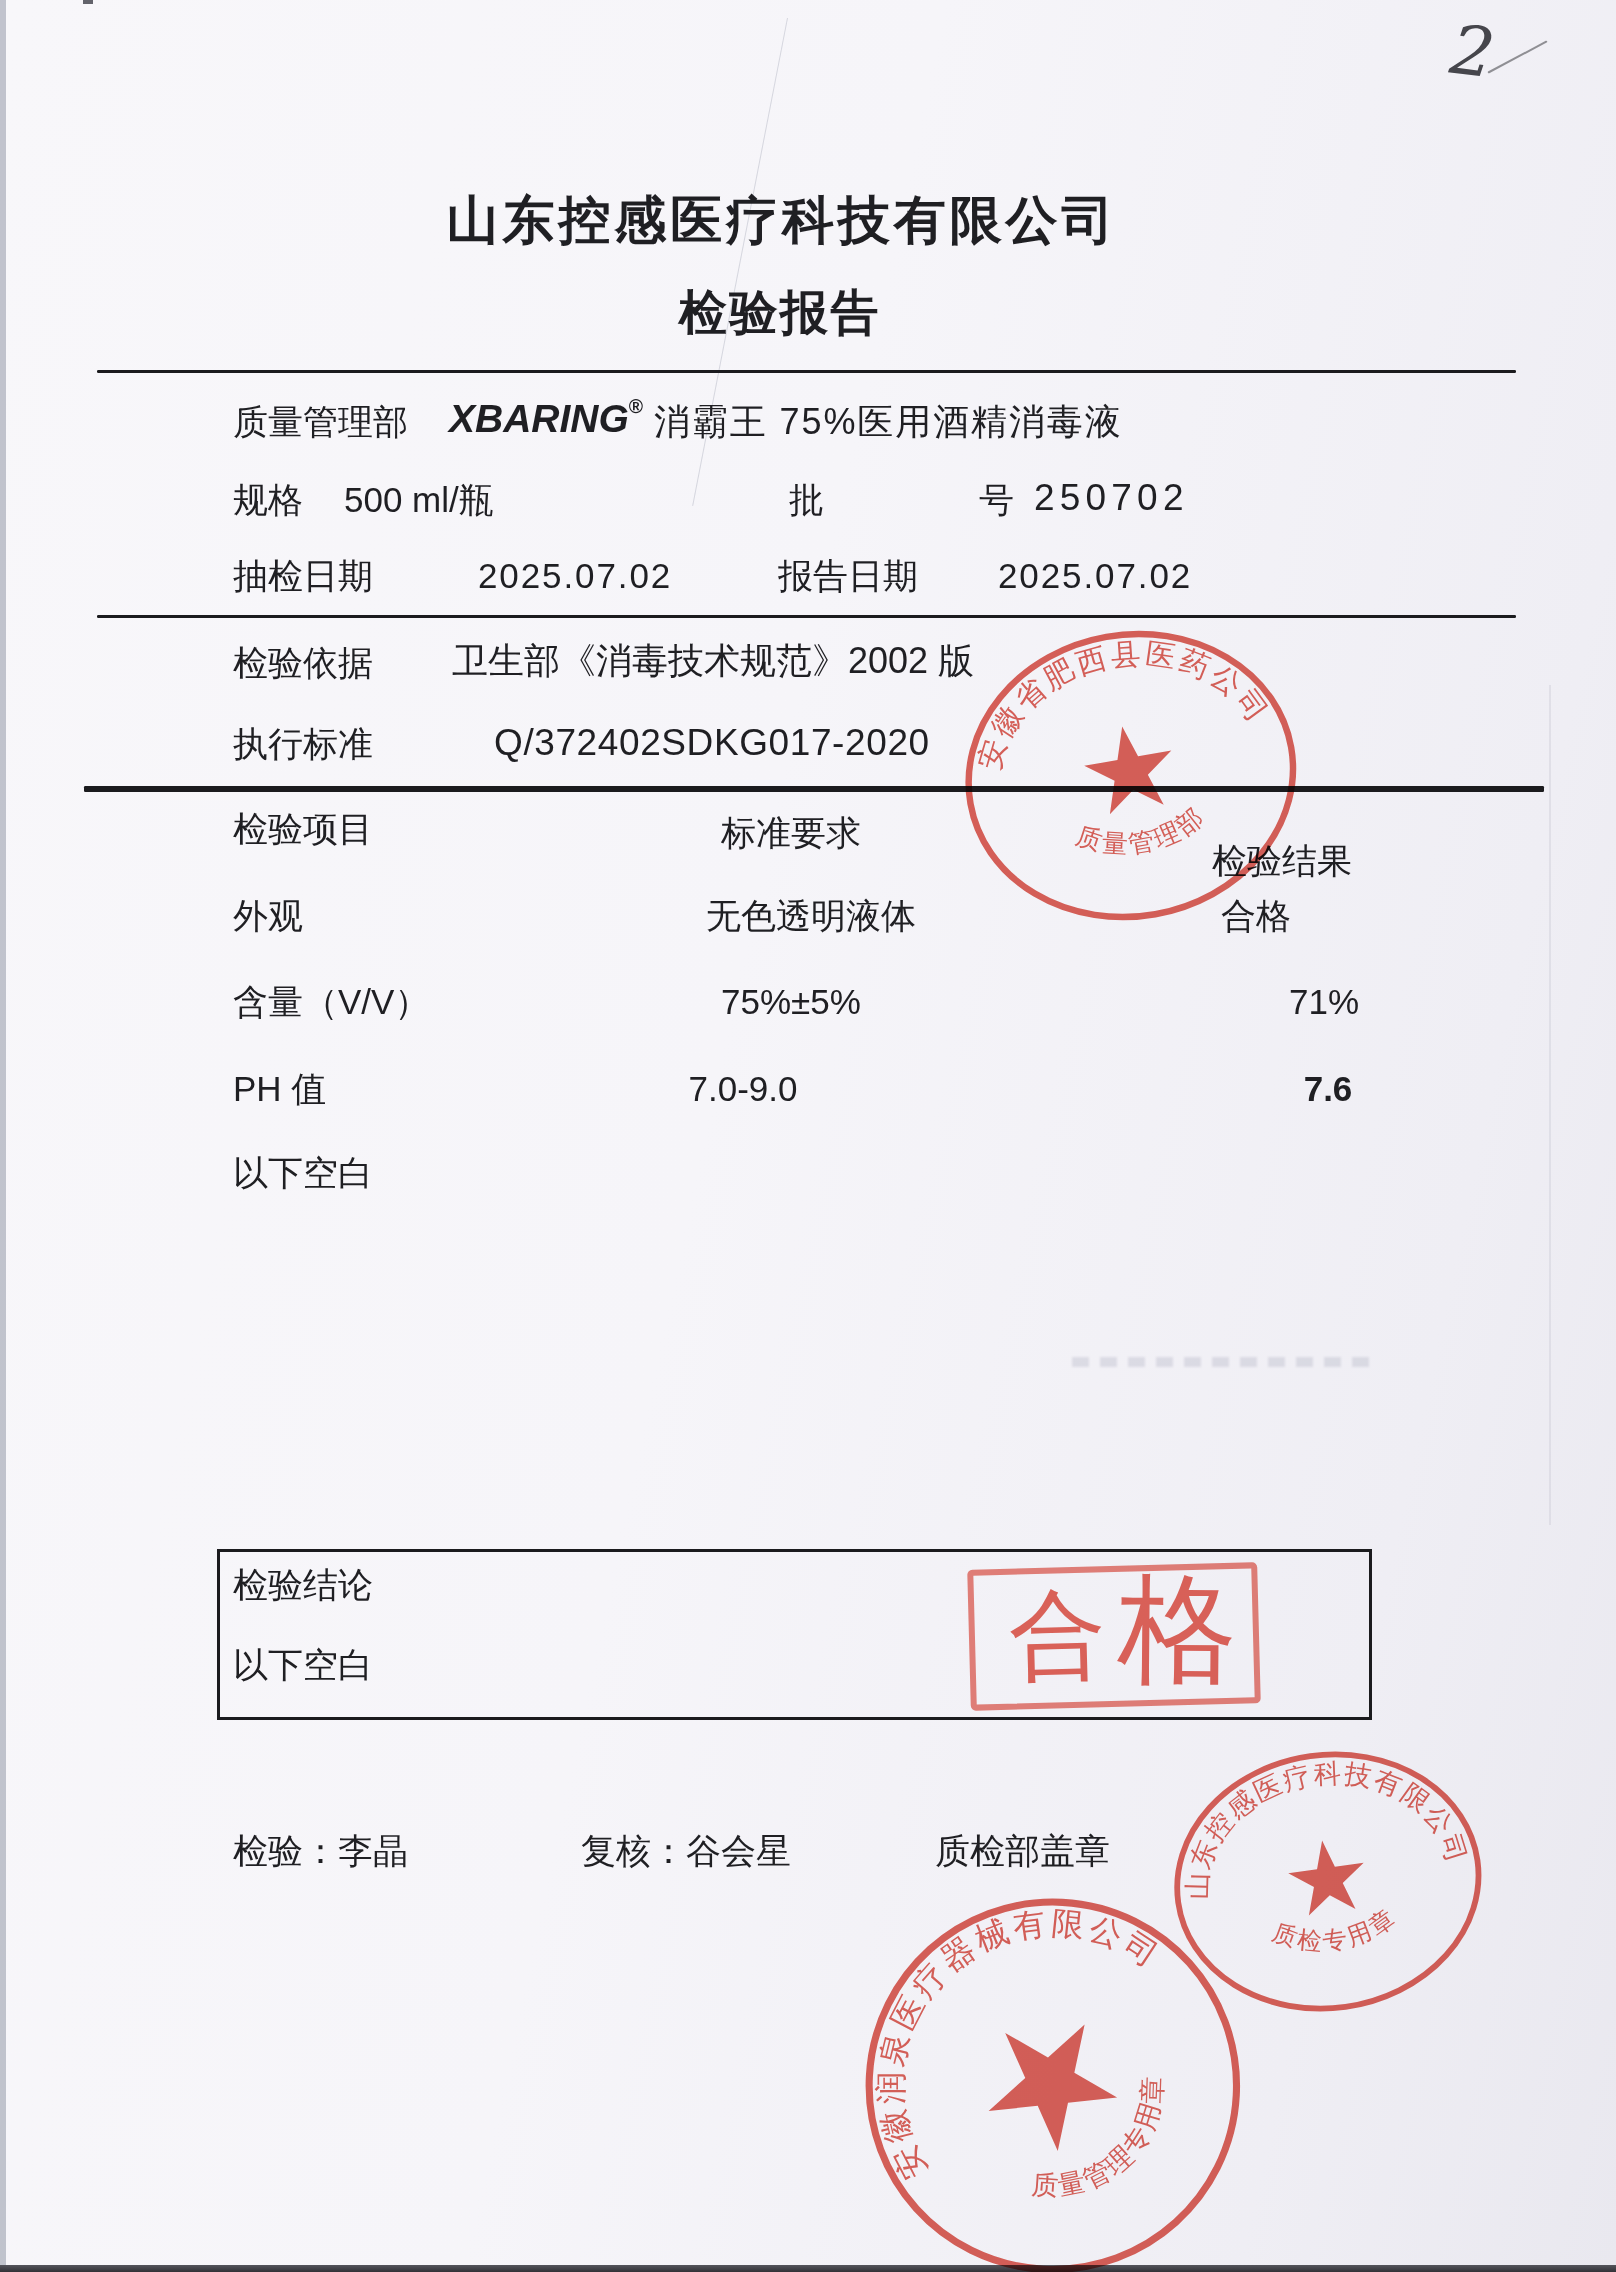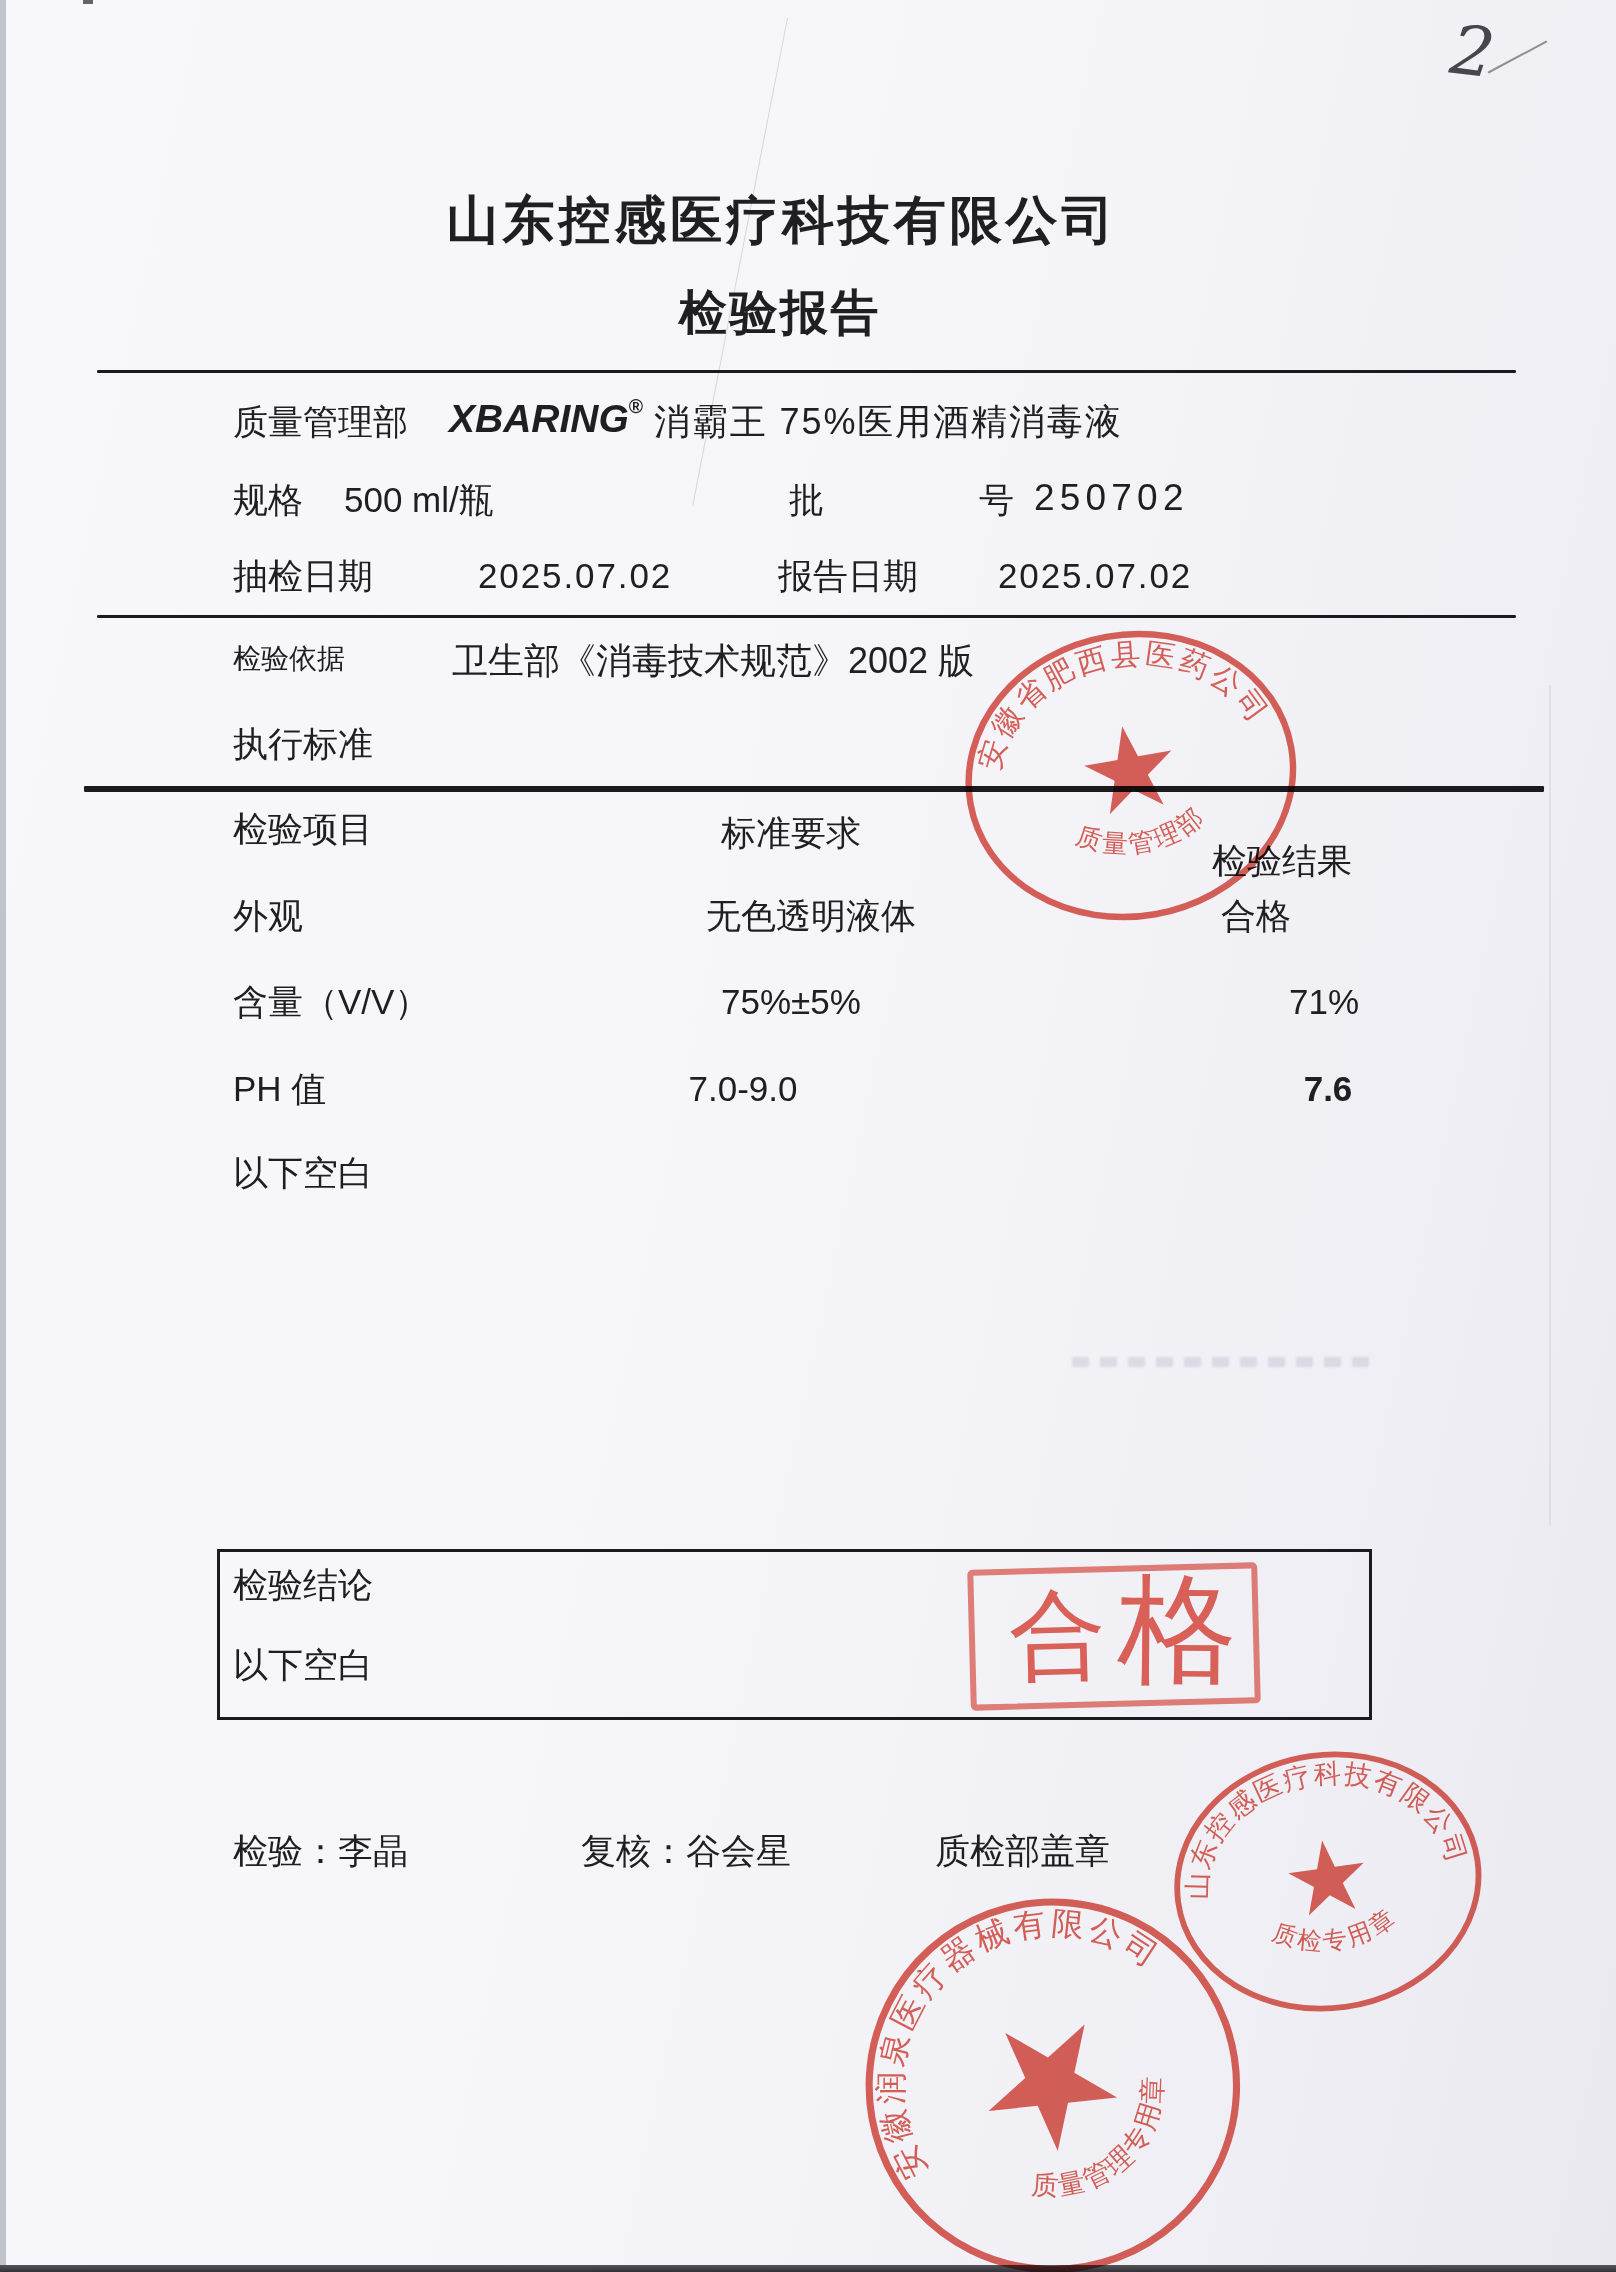--- a/index.html
+++ b/index.html
@@ -71,23 +71,24 @@
   <div class="t" style="left:979px;top:482px;font-size:35px;">号</div>
   <div class="t" style="left:1034px;top:479px;font-size:37px;letter-spacing:5.2px;">250702</div>
 
   <div class="t" style="left:233px;top:558px;font-size:35px;">抽检日期</div>
   <div class="t" style="left:478px;top:558px;font-size:35px;letter-spacing:1.9px;">2025.07.02</div>
   <div class="t" style="left:778px;top:558px;font-size:35px;">报告日期</div>
   <div class="t" style="left:998px;top:558px;font-size:35px;letter-spacing:1.9px;">2025.07.02</div>
 
   <div class="hr" style="left:97px;top:615px;width:1419px;height:3.2px;"></div>
 
-  <div class="t" style="left:233px;top:645px;font-size:28px;">检验依据</div>
+  <div class="t" style="left:233px;top:645px;font-size:35px;">检验依据</div>
   <div class="t" style="left:452px;top:643px;font-size:36px;">卫生部《消毒技术规范》2002 版</div>
   <div class="t" style="left:233px;top:726px;font-size:35px;">执行标准</div>
+  <div class="t" style="left:494px;top:724px;font-size:37px;letter-spacing:0.6px;">Q/372402SDKG017-2020</div>
 
   <div class="hr" style="left:84px;top:786px;width:1460px;height:5.8px;"></div>
 
   <div class="t" style="left:233px;top:815px;font-size:35px;font-family:Liberation Mono, monospace;">检验项目</div>
   <div class="t c" style="left:791px;top:815px;font-size:35px;">标准要求</div>
   <div class="t c" style="left:1282px;top:843px;font-size:35px;">检验结果</div>
 
   <div>
     <div class="t" style="left:233px;top:898px;font-size:35px;">外观</div>
     <div class="t c" style="left:811px;top:898px;font-size:35px;">无色透明液体</div>

